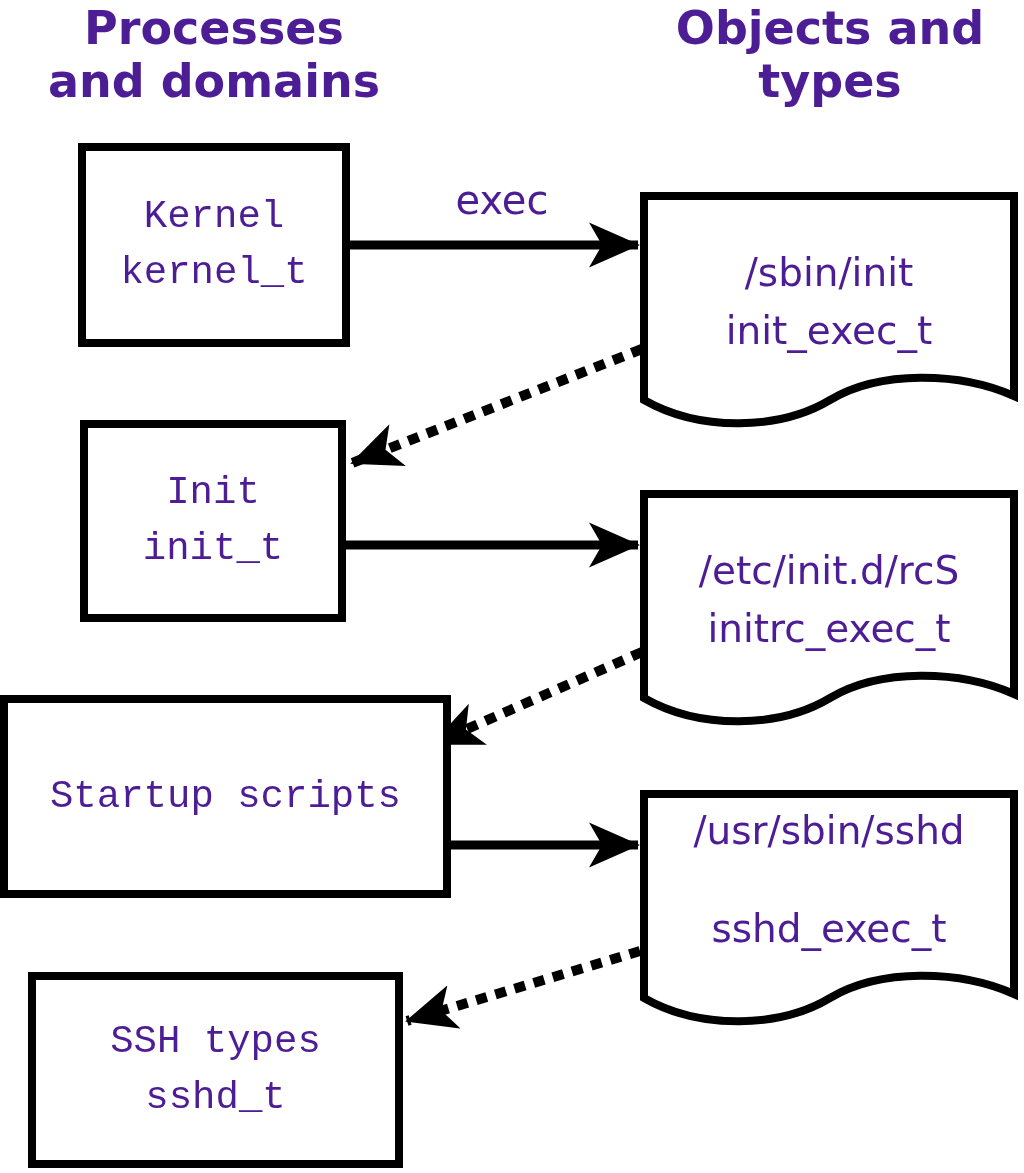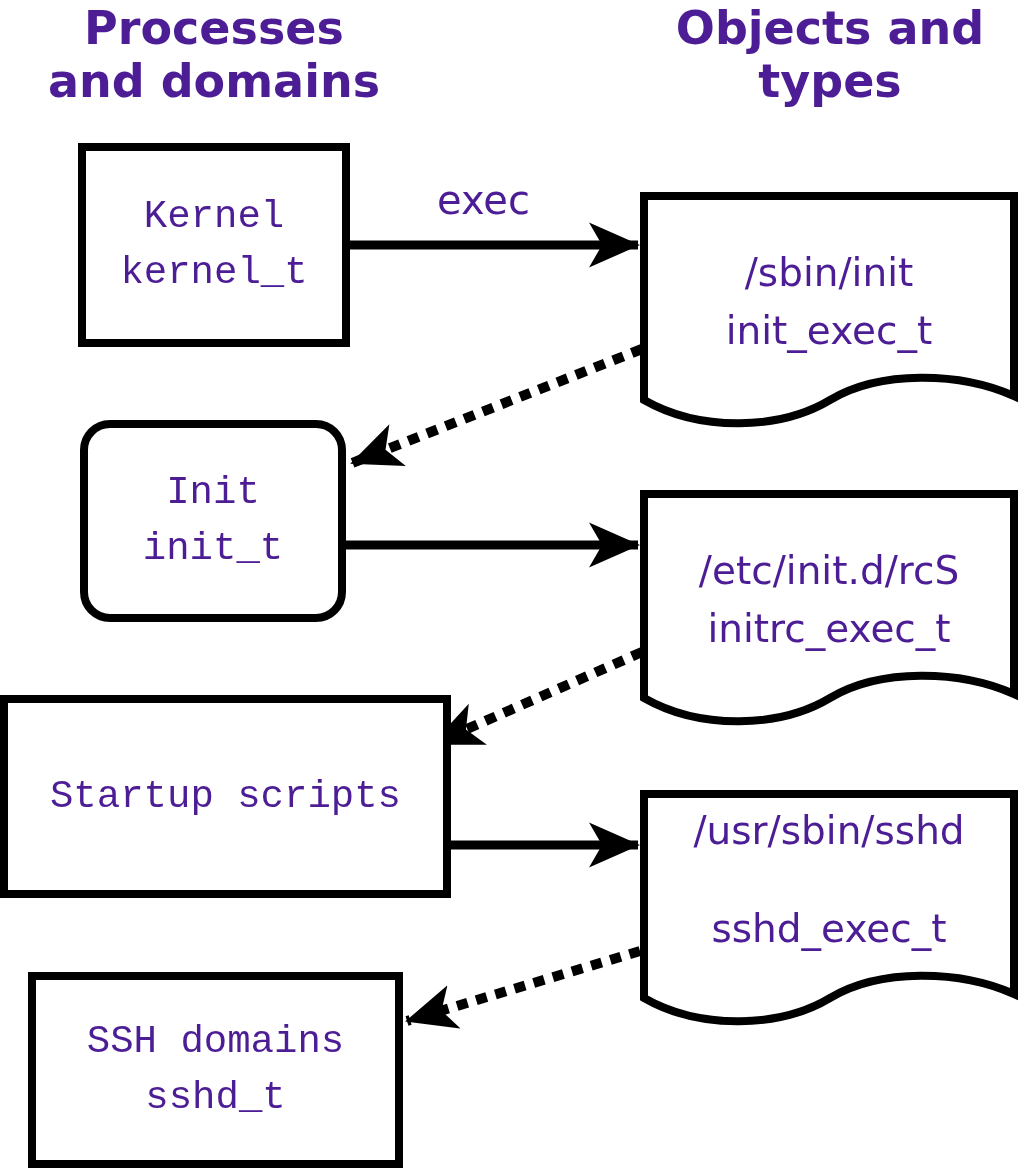--- a/index.html
+++ b/index.html
@@ -44,21 +44,21 @@
     display: flex;
     flex-direction: column;
     align-items: center;
     justify-content: center;
     text-align: center;
     font-size: 39px;
     line-height: 56px;
     font-family: Liberation Mono, monospace;
   }
   #box-kernel { left: 78px;  top: 143px; width: 272px; height: 204px; }
-  #box-init   { left: 80px;  top: 420px; width: 266px; height: 202px; border-radius: 30px; }
+  #box-init   { left: 80px;  top: 420px; width: 266px; height: 202px; }
   #box-initrc { left: 0px;   top: 695px; width: 451px; height: 203px; }
   #box-sshd   { left: 28px;  top: 972px; width: 375px; height: 196px; }
 
   .object-label {
     position: absolute;
     left: 640px;
     width: 378px;
     height: 162px;
     display: flex;
     flex-direction: column;
@@ -70,21 +70,21 @@
   }
   #objtext-init   { top: 198px; }
   #objtext-initrc { top: 496px; }
   #objtext-sshd   { top: 796px; gap: 40px; }
 
   .edge-label {
     position: absolute;
     left: 437px;
     top: 178px;
     width: 130px;
-    text-align: left;
+    text-align: center;
     font-size: 40px;
     line-height: 44px;
   }
 </style>
 </head>
 <body>
 
 <div id="stage">
 
   <svg id="arrow-layer" viewBox="0 0 1024 1173" xmlns="http://www.w3.org/2000/svg">
@@ -121,21 +121,21 @@
     <div>kernel_t</div>
   </div>
   <div class="process-box" id="box-init">
     <div>Init</div>
     <div>init_t</div>
   </div>
   <div class="process-box" id="box-initrc">
     <div>Startup scripts</div>
   </div>
   <div class="process-box" id="box-sshd">
-    <div>SSH domains</div>
+    <div>SSH types</div>
     <div>sshd_t</div>
   </div>
 
   <div class="object-label" id="objtext-init">
     <div>/sbin/init</div>
     <div>init_exec_t</div>
   </div>
   <div class="object-label" id="objtext-initrc">
     <div>/etc/init.d/rcS</div>
     <div>initrc_exec_t</div>

